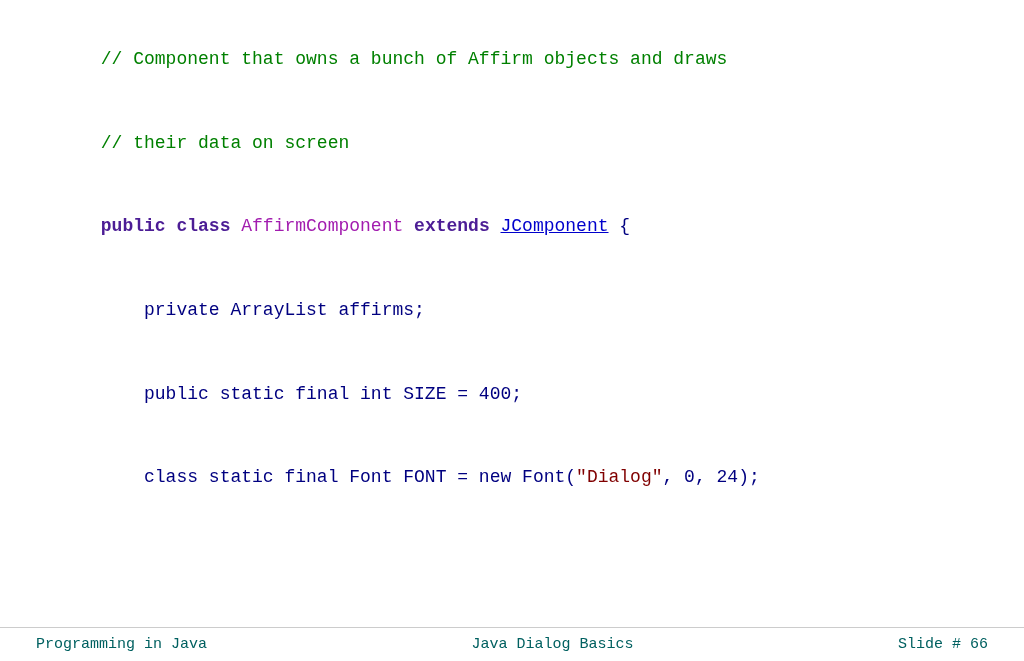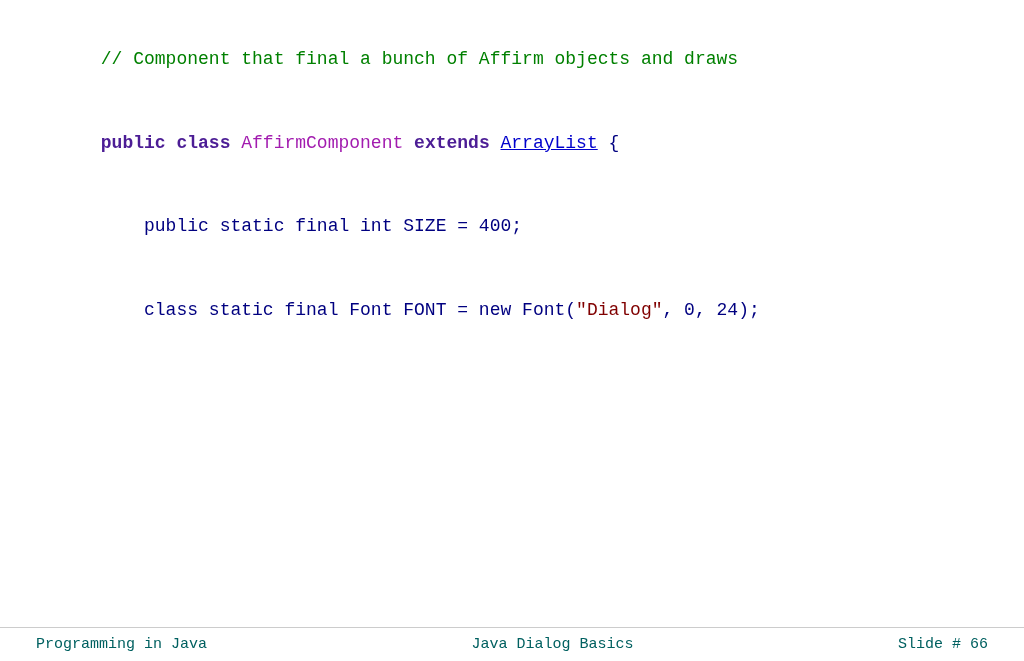--- a/index.html
+++ b/index.html
@@ -60,28 +60,34 @@
       color: #006060;
     }
   </style>
 </head>
 <body>
 
 <div id="slide">
   <div id="code-area">
 
     <div class="code-line">
-      <span class="comment">// Component that final a bunch of Affirm objects and draws</span>
+      <span class="comment">// Component that owns a bunch of Affirm objects and draws</span>
     </div>
 
+    <div class="code-line">
+      <span class="comment">// their data on screen</span>
+    </div>
 
     <div class="code-line">
-      <span class="keyword">public class </span><span class="classname">AffirmComponent</span><span class="keyword"> extends </span><span class="link">ArrayList</span><span class="normal"> {</span>
+      <span class="keyword">public class </span><span class="classname">AffirmComponent</span><span class="keyword"> extends </span><span class="link">JComponent</span><span class="normal"> {</span>
     </div>
 
+    <div class="code-line">
+      <span class="normal">    private ArrayList affirms;</span>
+    </div>
 
     <div class="code-line">
       <span class="normal">    public static final int SIZE = 400;</span>
     </div>
 
     <div class="code-line">
       <span class="normal">    class static final Font FONT = new Font(</span><span class="string">"Dialog"</span><span class="normal">, 0, 24);</span>
     </div>
 
 

